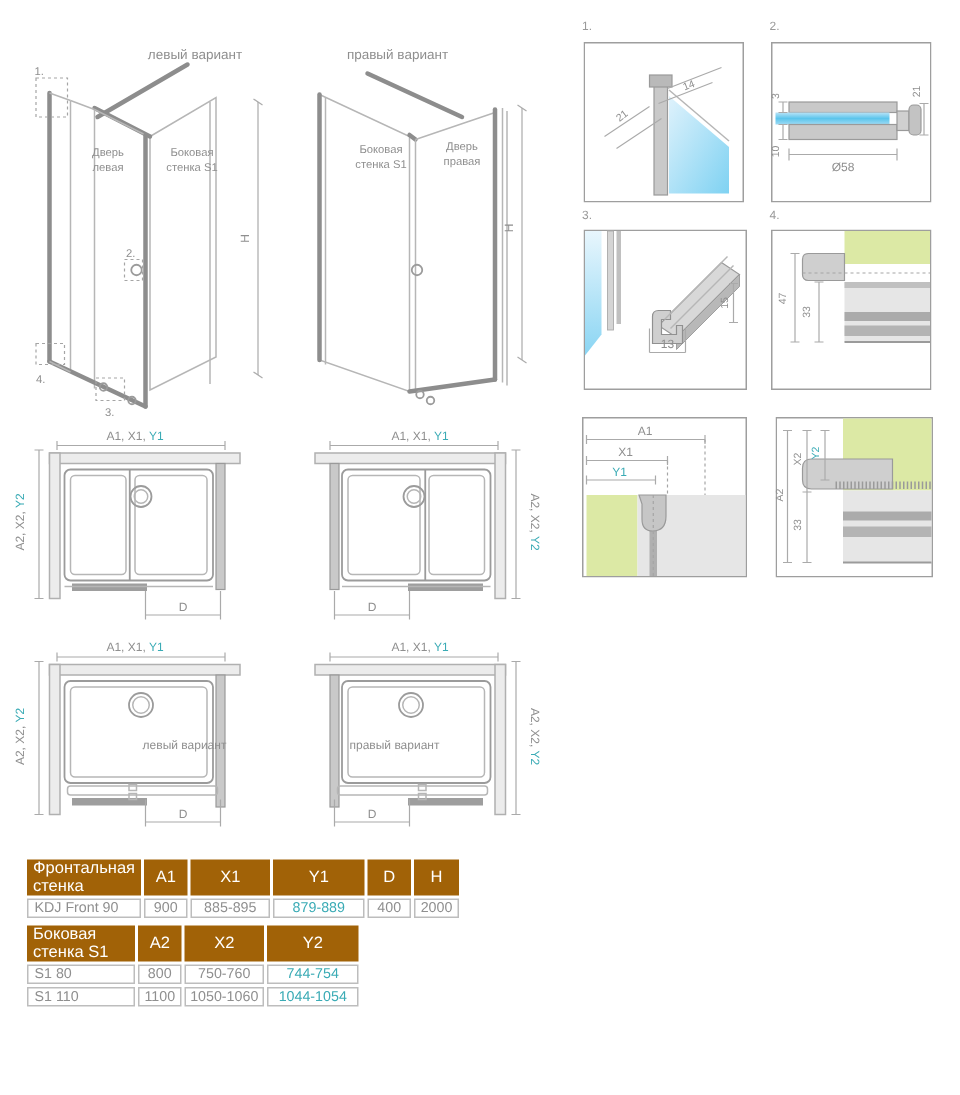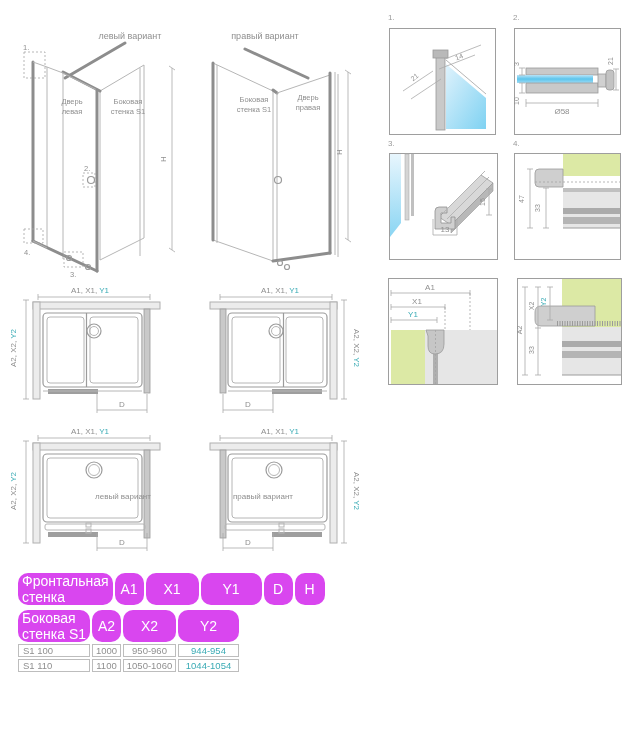--- a/index.html
+++ b/index.html
@@ -16,21 +16,21 @@
   .dash{stroke:#a5a5a5;stroke-width:0.8;fill:none;stroke-dasharray:2,2;}
   .panel{fill:#ffffff;stroke:#b6b6b6;stroke-width:1;}
   .box{fill:#ffffff;stroke:#9e9e9e;stroke-width:1;}
   .prof{fill:#c9c9c9;stroke:#9a9a9a;stroke-width:0.8;}
   .wallg{fill:#dce9a5;stroke:none;}
   .grayr{fill:#e6e6e6;stroke:none;}
   .band{fill:#ababab;stroke:none;}
   .numlab{position:absolute;font-size:8px;color:#9a9a9a;}
   .spec-tables{position:absolute;left:16px;top:571px;}
   table{border-collapse:separate;border-spacing:2px;color:#8f8f8f;}
-  th{background:#d946ef;color:#fff;font-weight:normal;font-size:14px;height:9px;padding:0 4px;text-align:center;border-radius:10px;}
+  th{background:#a16207;color:#fff;font-weight:normal;font-size:11px;height:9px;padding:0 4px;text-align:center;}
   th.nm{text-align:left;}
   td{border:1px solid #bdbdbd;background:#fff;font-size:9.5px;height:10px;padding:0 4px;}
   td.num{text-align:center;padding:0 2px;}
   td.tl{color:#3aabb5;}
 </style>
 </head>
 <body>
 
 <div class="page">
 
@@ -448,41 +448,49 @@
       </colgroup>
       <tbody>
           <tr>
         <th class="nm">Фронтальная стенка</th>
         <th>A1</th>
         <th>X1</th>
         <th>Y1</th>
         <th>D</th>
         <th>H</th>
       </tr>
+      <tr>
+        <td>KDJ Front 90</td>
+        <td class="num">900</td>
+        <td class="num">885-895</td>
+        <td class="num tl">879-889</td>
+        <td class="num">400</td>
+        <td class="num">2000</td>
+      </tr>
     </tbody>
       </table>
     <table style="margin-top:1px;">
       <colgroup>
         <col style="width:72px">
           <col style="width:29px">
           <col style="width:53px">
           <col style="width:61px">
       </colgroup>
       <tbody>
           <tr>
         <th class="nm">Боковая стенка S1</th>
         <th>A2</th>
         <th>X2</th>
         <th>Y2</th>
       </tr>
       <tr>
-        <td>S1 100</td>
-        <td class="num">1000</td>
-        <td class="num">950-960</td>
-        <td class="num tl">944-954</td>
+        <td>S1 80</td>
+        <td class="num">800</td>
+        <td class="num">750-760</td>
+        <td class="num tl">744-754</td>
       </tr>
       <tr>
         <td>S1 110</td>
         <td class="num">1100</td>
         <td class="num">1050-1060</td>
         <td class="num tl">1044-1054</td>
       </tr>
 
     </tbody>
       </table>

